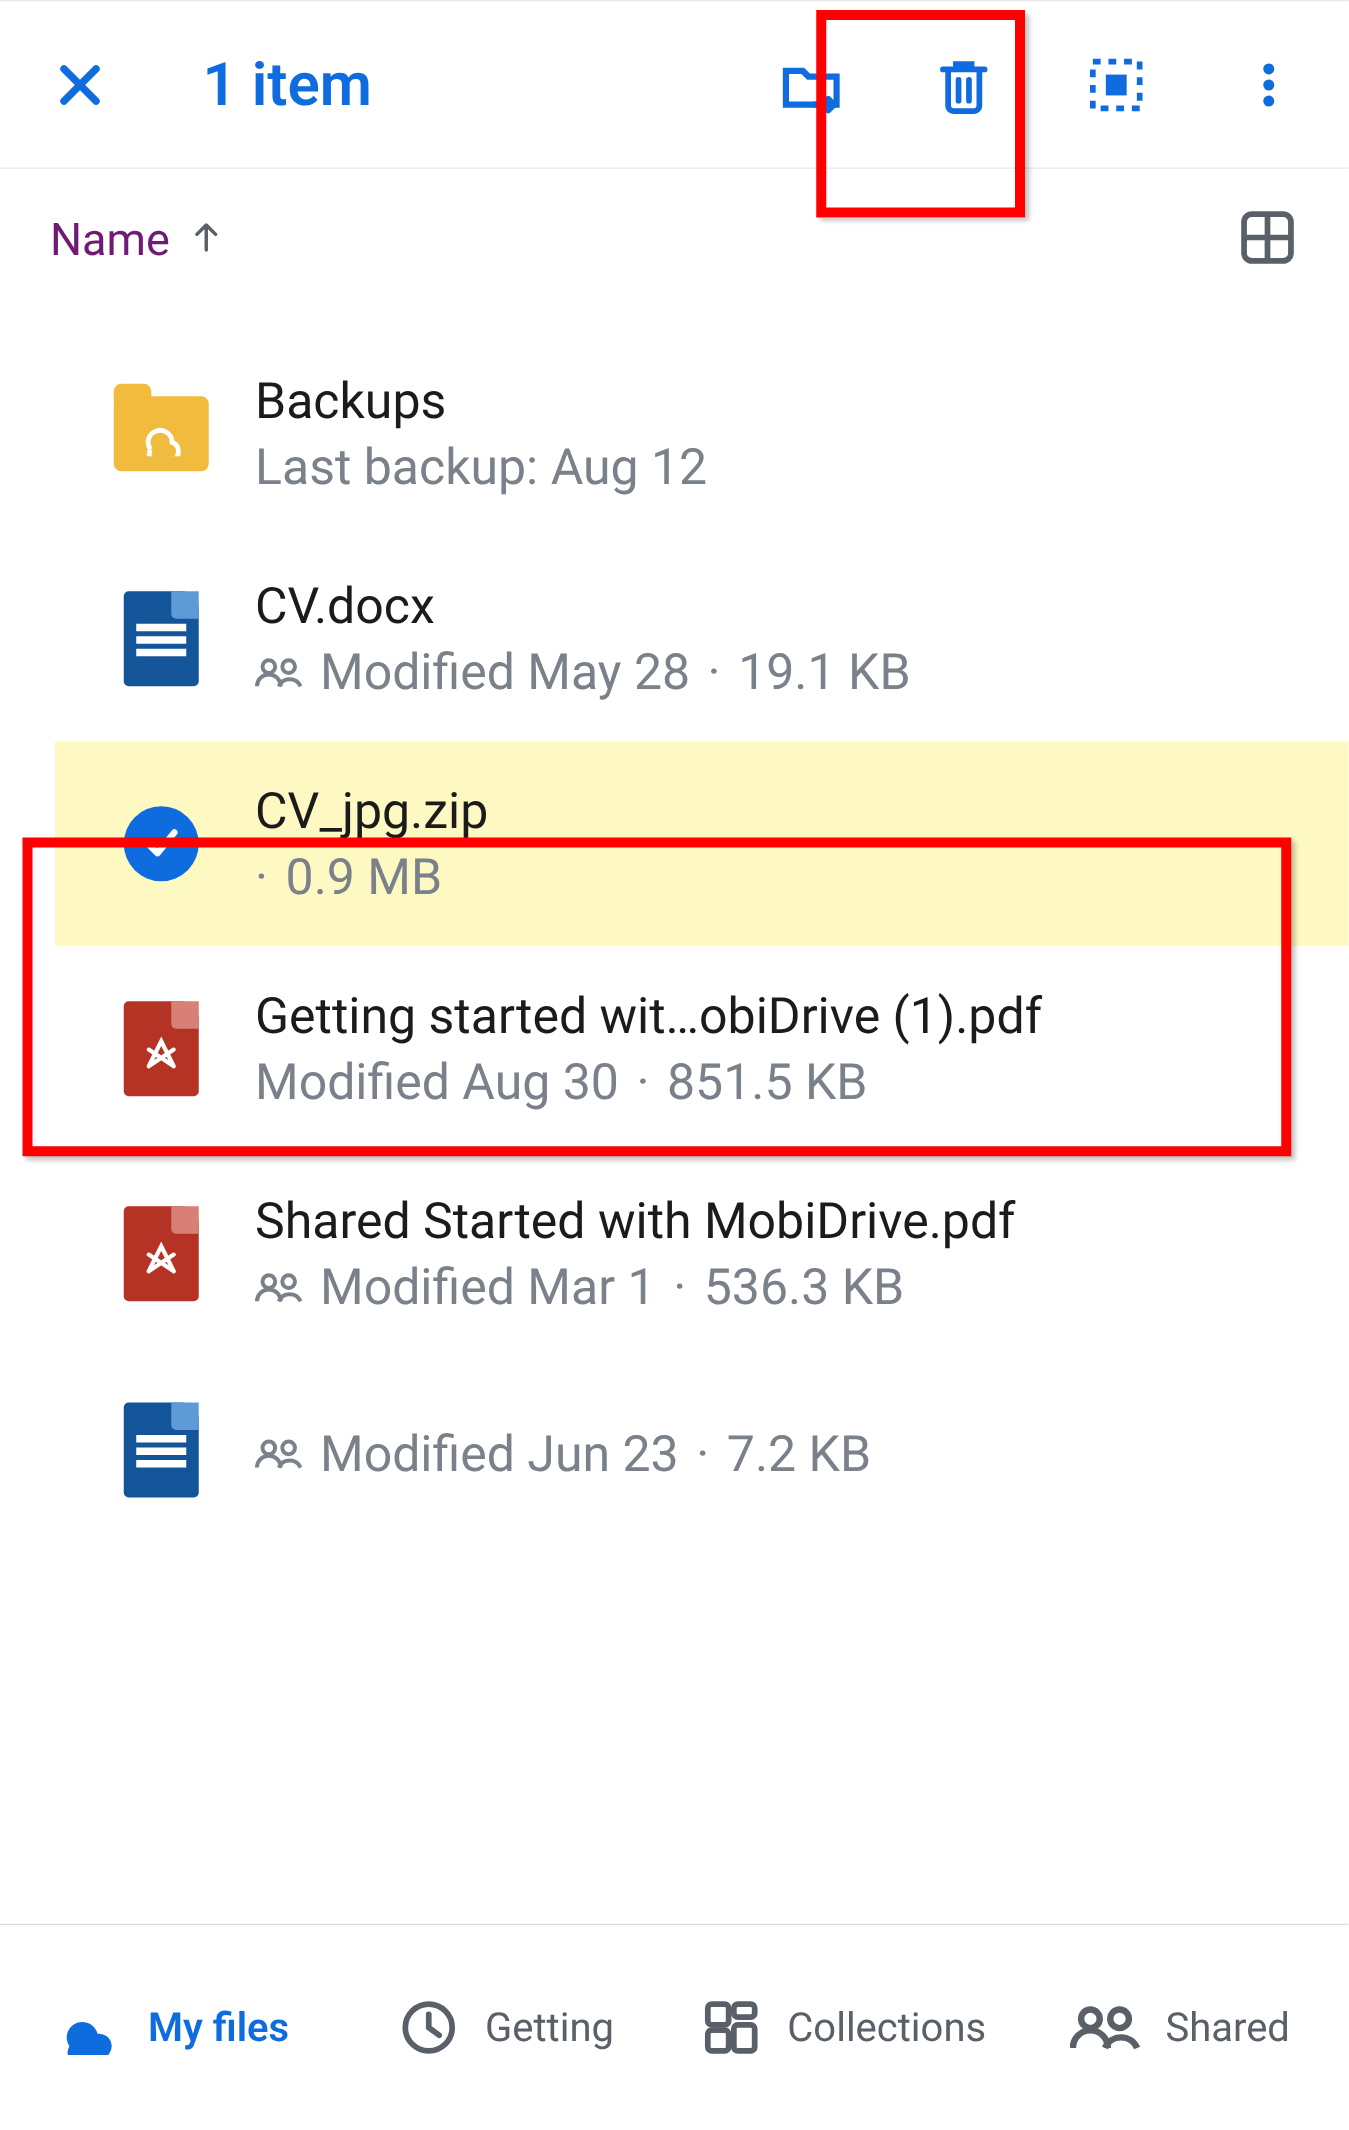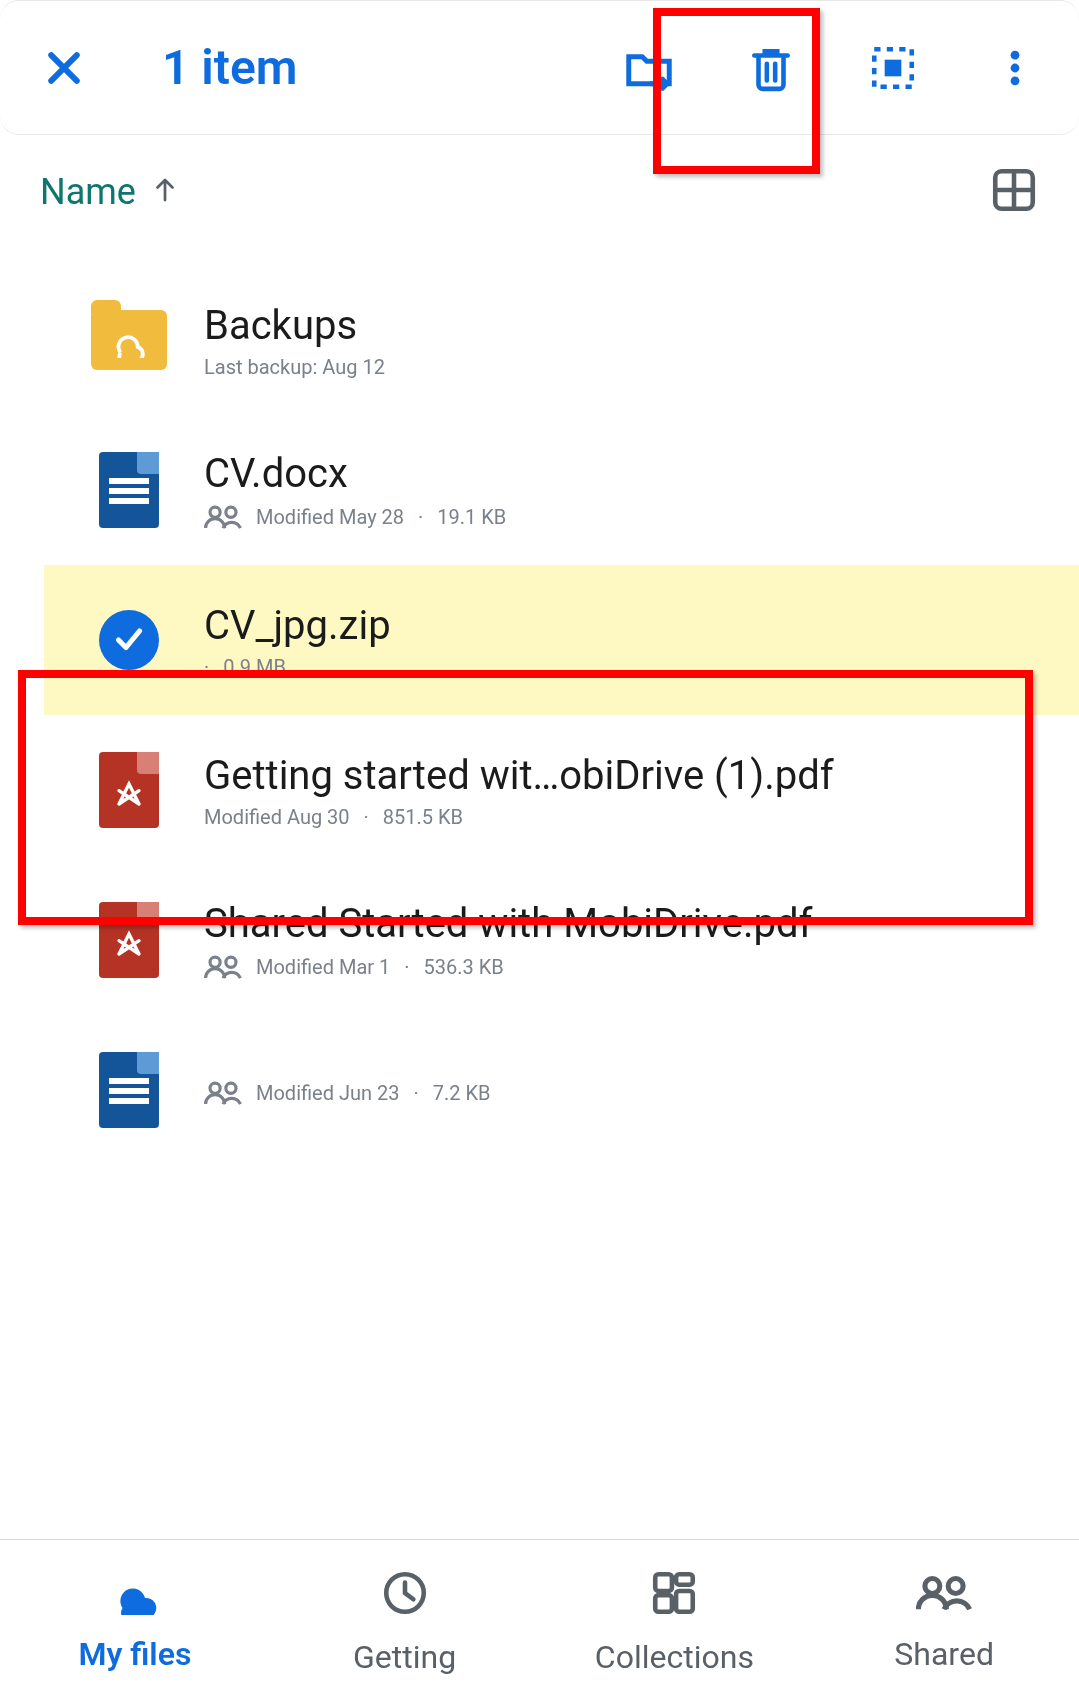--- a/index.html
+++ b/index.html
@@ -12,21 +12,20 @@
     position: relative;
     overflow: hidden;
   }
   .topbar {
     height: 135px;
     border-bottom: 1px solid #e8e8e8;
     border-top: 1px solid #e8e8e8;
     display: flex;
     align-items: center;
     padding: 0 36px 0 36px;
-    border-radius: 19px;
   }
   .close-x {
     width: 56px; height: 56px;
     display: flex; align-items: center; justify-content: center;
     color: #0f6cde;
   }
   .sel-count {
     margin-left: 70px;
     font-size: 48px;
     font-weight: 600;
@@ -42,21 +41,21 @@
     width: 56px; height: 56px;
     display:flex; align-items:center; justify-content:center;
     color:#0f6cde;
   }
   .sortrow {
     display:flex;
     align-items:center;
     padding: 30px 40px 46px 40px;
   }
   .sort-label {
-    color:#0f766e;
+    color:#701a75;
     font-size: 36px;
   }
   .sort-arrow {
     margin-left: 14px;
     color:#5a6068;
   }
   .view-btn {
     margin-left:auto;
     color:#5a6068;
   }
@@ -86,21 +85,21 @@
   }
   .fname {
     font-size: 40px;
     color:#1b1b1b;
     white-space:nowrap;
     overflow:hidden;
     text-overflow:ellipsis;
   }
   .meta {
     margin-top: 6px;
-    font-size: 20px;
+    font-size: 40px;
     color:#7a818a;
     display:flex;
     align-items:center;
     gap: 14px;
   }
   .dot {
     color:#7a818a;
   }
   
   .docx-icon {
@@ -136,21 +135,21 @@
     position:absolute;
     bottom:0; left:0; right:0;
     height:165px;
     border-top:1px solid #dcdcdc;
     display:flex;
     background:#fff;
   }
   .nav-item {
     flex:1;
     display:flex;
-    flex-direction:column;
+    flex-direction:row;
     align-items:center;
     justify-content:center;
     gap:20px;
     color:#5a6068;
     font-size:32px;
   }
   .nav-item.active {
     color:#0f6cde;
     font-weight:600;
   }

